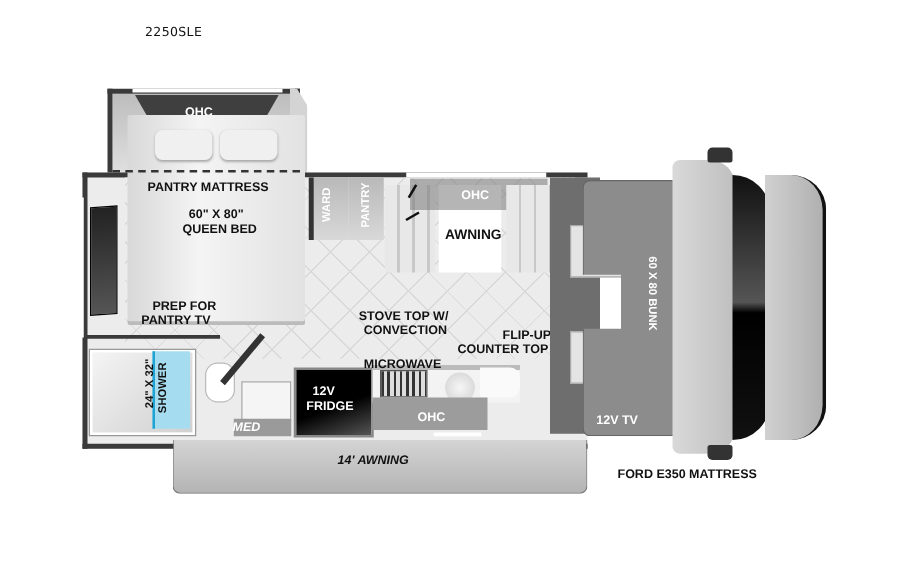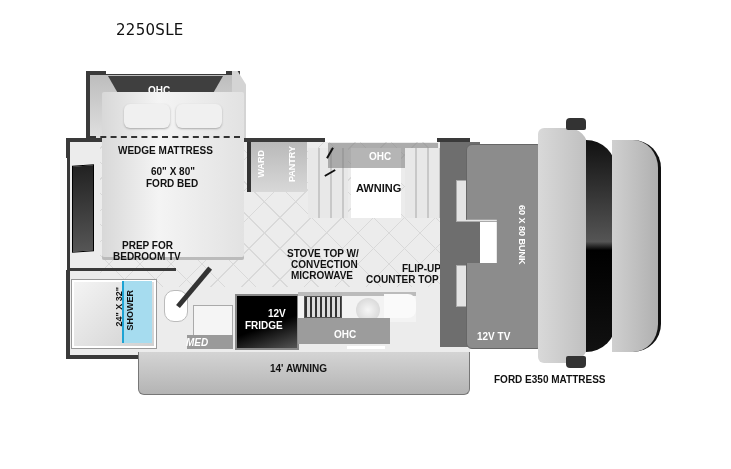--- a/index.html
+++ b/index.html
@@ -1,20 +1,20 @@
 <!DOCTYPE html>
 <html><head>
 <meta charset="utf-8">
 <style>
   html,body{margin:0;padding:0;background:#fff;}
   body{width:731px;height:469px;position:relative;overflow:hidden;font-family:"Liberation Sans",sans-serif;}
   .abs{position:absolute;}
   .lbl{position:absolute;font-family:"Liberation Sans",sans-serif;font-weight:bold;font-size:10px;color:#111;text-align:center;line-height:11px;white-space:nowrap;}
   .lbl.w{color:#fff;}
-  .title{position:absolute;left:116px;top:21px;font-size:15px;color:#111;font-family:"DejaVu Sans",sans-serif;letter-spacing:0.3px;}
+  .title{position:absolute;left:116px;top:21px;font-size:10px;color:#111;font-family:"DejaVu Sans",sans-serif;letter-spacing:0.3px;}
   .floor{background:
       repeating-linear-gradient(45deg,#d9d9d9 0 1px,transparent 1px 22px),
       repeating-linear-gradient(-45deg,#d9d9d9 0 1px,transparent 1px 22px),
       #ececec;}
   .vert{writing-mode:vertical-rl;transform:rotate(180deg);}
   .vert-cw{writing-mode:vertical-rl;}
 </style>
 </head>
 <body>
 
@@ -31,58 +31,58 @@
   <div class="abs" style="left:66px;top:138px;width:400px;height:213px;border:4px solid #3a3a3a;border-right:none;background:#ececec;"></div>
 
   <div class="abs floor" style="left:100px;top:142px;width:360px;height:145px;"></div>
 
   <div class="abs" style="left:64px;top:158px;width:3px;height:112px;background:#fff;"></div>
 
   <div class="abs" style="left:102px;top:92px;width:142px;height:168px;background:linear-gradient(90deg,#d8d8d8,#f4f4f4 40%,#e2e2e2);border-radius:2px;box-shadow:inset 0 -3px 0 #bbb;"></div>
   <div class="abs" style="left:124px;top:104px;width:46px;height:24px;background:#f0f0f0;border-radius:6px;box-shadow:0 1px 2px #aaa;"></div>
   <div class="abs" style="left:176px;top:104px;width:46px;height:24px;background:#f0f0f0;border-radius:6px;box-shadow:0 1px 2px #aaa;"></div>
   <div class="abs" style="left:90px;top:136px;width:150px;border-top:2px dashed #333;"></div>
-  <div class="lbl" style="left:118px;top:145px;">WEDGE MATTRESS</div>
+  <div class="lbl" style="left:118px;top:145px;">PANTRY MATTRESS</div>
   <div class="lbl" style="left:151px;top:166px;">60" X 80"</div>
-  <div class="lbl" style="left:146px;top:178px;">FORD BED</div>
+  <div class="lbl" style="left:146px;top:178px;">QUEEN BED</div>
 
   <div class="abs" style="left:72px;top:165px;width:20px;height:85px;background:linear-gradient(#222,#555);border:1px solid #000;transform:skewY(-4deg);"></div>
   <div class="lbl" style="left:122px;top:240px;">PREP FOR</div>
-  <div class="lbl" style="left:113px;top:251px;">BEDROOM TV</div>
+  <div class="lbl" style="left:113px;top:251px;">PANTRY TV</div>
 
   <div class="abs" style="left:68px;top:268px;width:108px;height:3px;background:#3a3a3a;"></div>
 
   <div class="abs" style="left:72px;top:280px;width:80px;height:64px;background:linear-gradient(135deg,#f4f4f4,#d0d0d0);border:2px solid #fff;box-shadow:0 0 0 1px #999;"></div>
   <div class="abs" style="left:122px;top:281px;width:28px;height:62px;background:#a6dcef;border-left:2px solid #1ea3d3;"></div>
   <div class="lbl vert" style="left:114px;top:287px;font-size:9px;">24" X 32"</div>
   <div class="lbl vert" style="left:125px;top:290px;font-size:9px;">SHOWER</div>
 
   <div class="abs" style="left:164px;top:290px;width:22px;height:30px;background:#fff;border-radius:10px;border:1px solid #bbb;"></div>
 
   <div class="abs" style="left:178px;top:304px;width:50px;height:5px;background:#333;transform:rotate(-50deg);transform-origin:left center;"></div>
 
   <div class="abs" style="left:193px;top:305px;width:38px;height:30px;background:#f5f5f5;border:1px solid #aaa;"></div>
   <div class="abs" style="left:187px;top:335px;width:46px;height:14px;background:#9a9a9a;"></div>
   <div class="lbl w" style="left:186px;top:337px;font-style:italic;">MED</div>
 
   <div class="abs" style="left:235px;top:294px;width:60px;height:52px;background:linear-gradient(160deg,#000 55%,#555);border:2px solid #888;"></div>
-  <div class="lbl w" style="left:268px;top:308px;text-align:right;">12V</div>
+  <div class="lbl w" style="left:250px;top:308px;text-align:right;">12V</div>
   <div class="lbl w" style="left:245px;top:320px;">FRIDGE</div>
 
   <div class="abs" style="left:298px;top:292px;width:118px;height:26px;background:#f3f3f3;border-top:4px solid #bbb;"></div>
   <div class="abs" style="left:304px;top:296px;width:36px;height:20px;background:repeating-linear-gradient(90deg,#333 0 2px,#ddd 2px 5px);border:1px solid #555;"></div>
   <div class="abs" style="left:356px;top:298px;width:24px;height:24px;border-radius:50%;background:radial-gradient(#f6f6f6,#cfcfcf);"></div>
   <div class="abs" style="left:384px;top:294px;width:32px;height:24px;background:#fafafa;border-radius:0 8px 8px 0;"></div>
   <div class="abs" style="left:298px;top:318px;width:92px;height:26px;background:#9c9c9c;"></div>
   <div class="lbl w" style="left:334px;top:329px;">OHC</div>
   <div class="abs" style="left:347px;top:346px;width:38px;height:3px;background:#fff;"></div>
 
   <div class="lbl" style="left:287px;top:248px;text-align:right;">STOVE TOP W/</div>
   <div class="lbl" style="left:291px;top:259px;">CONVECTION</div>
-  <div class="lbl" style="left:291px;top:270px;">MICROWAVE</div>
+  <div class="lbl" style="left:291px;top:286px;">MICROWAVE</div>
   <div class="lbl" style="left:402px;top:263px;">FLIP-UP</div>
   <div class="lbl" style="left:366px;top:274px;">COUNTER TOP</div>
 
   <div class="abs" style="left:247px;top:142px;width:28px;height:50px;background:linear-gradient(#b9b9b9,#d8d8d8);border-left:4px solid #333;"></div>
   <div class="lbl w vert" style="left:256px;top:150px;font-size:9px;">WARD</div>
   <div class="abs" style="left:279px;top:142px;width:28px;height:50px;background:linear-gradient(#b9b9b9,#d8d8d8);"></div>
   <div class="lbl w vert" style="left:287px;top:146px;font-size:9px;">PANTRY</div>
 
   <div class="abs" style="left:325px;top:138px;width:112px;height:4px;background:#fff;"></div>
   <div class="abs" style="left:308px;top:148px;width:40px;height:70px;background:repeating-linear-gradient(90deg,#e8e8e8 0 10px,#c8c8c8 10px 12px);"></div>
@@ -103,16 +103,16 @@
   <div class="lbl w vert-cw" style="left:516px;top:205px;font-size:9px;">60 X 80 BUNK</div>
   <div class="lbl w" style="left:477px;top:331px;">12V TV</div>
 
   <div class="abs" style="left:538px;top:128px;width:50px;height:235px;background:linear-gradient(90deg,#d9d9d9,#bfbfbf);border-radius:6px 20px 20px 6px;"></div>
   <div class="abs" style="left:566px;top:118px;width:20px;height:12px;background:#333;border-radius:4px 4px 2px 2px;"></div>
   <div class="abs" style="left:566px;top:356px;width:20px;height:12px;background:#333;border-radius:2px 2px 4px 4px;"></div>
   <div class="abs" style="left:586px;top:140px;width:30px;height:212px;background:linear-gradient(180deg,#111,#555 48%,#000 52%,#111);border-radius:0 40px 40px 0;"></div>
   <div class="abs" style="left:612px;top:140px;width:46px;height:212px;background:linear-gradient(90deg,#d0d0d0,#b0b0b0);border-radius:0 28px 28px 0;border-right:3px solid #111;"></div>
 
   <div class="abs" style="left:138px;top:352px;width:330px;height:42px;background:linear-gradient(#d4d4d4,#b4b4b4);border:1px solid #777;border-top:none;border-radius:0 0 6px 6px;"></div>
-  <div class="lbl" style="left:270px;top:363px;">14' AWNING</div>
+  <div class="lbl" style="left:270px;top:363px;font-style:italic;">14' AWNING</div>
 
   <div class="lbl" style="left:494px;top:374px;">FORD E350 MATTRESS</div>
 </div>
 
 </body></html>

